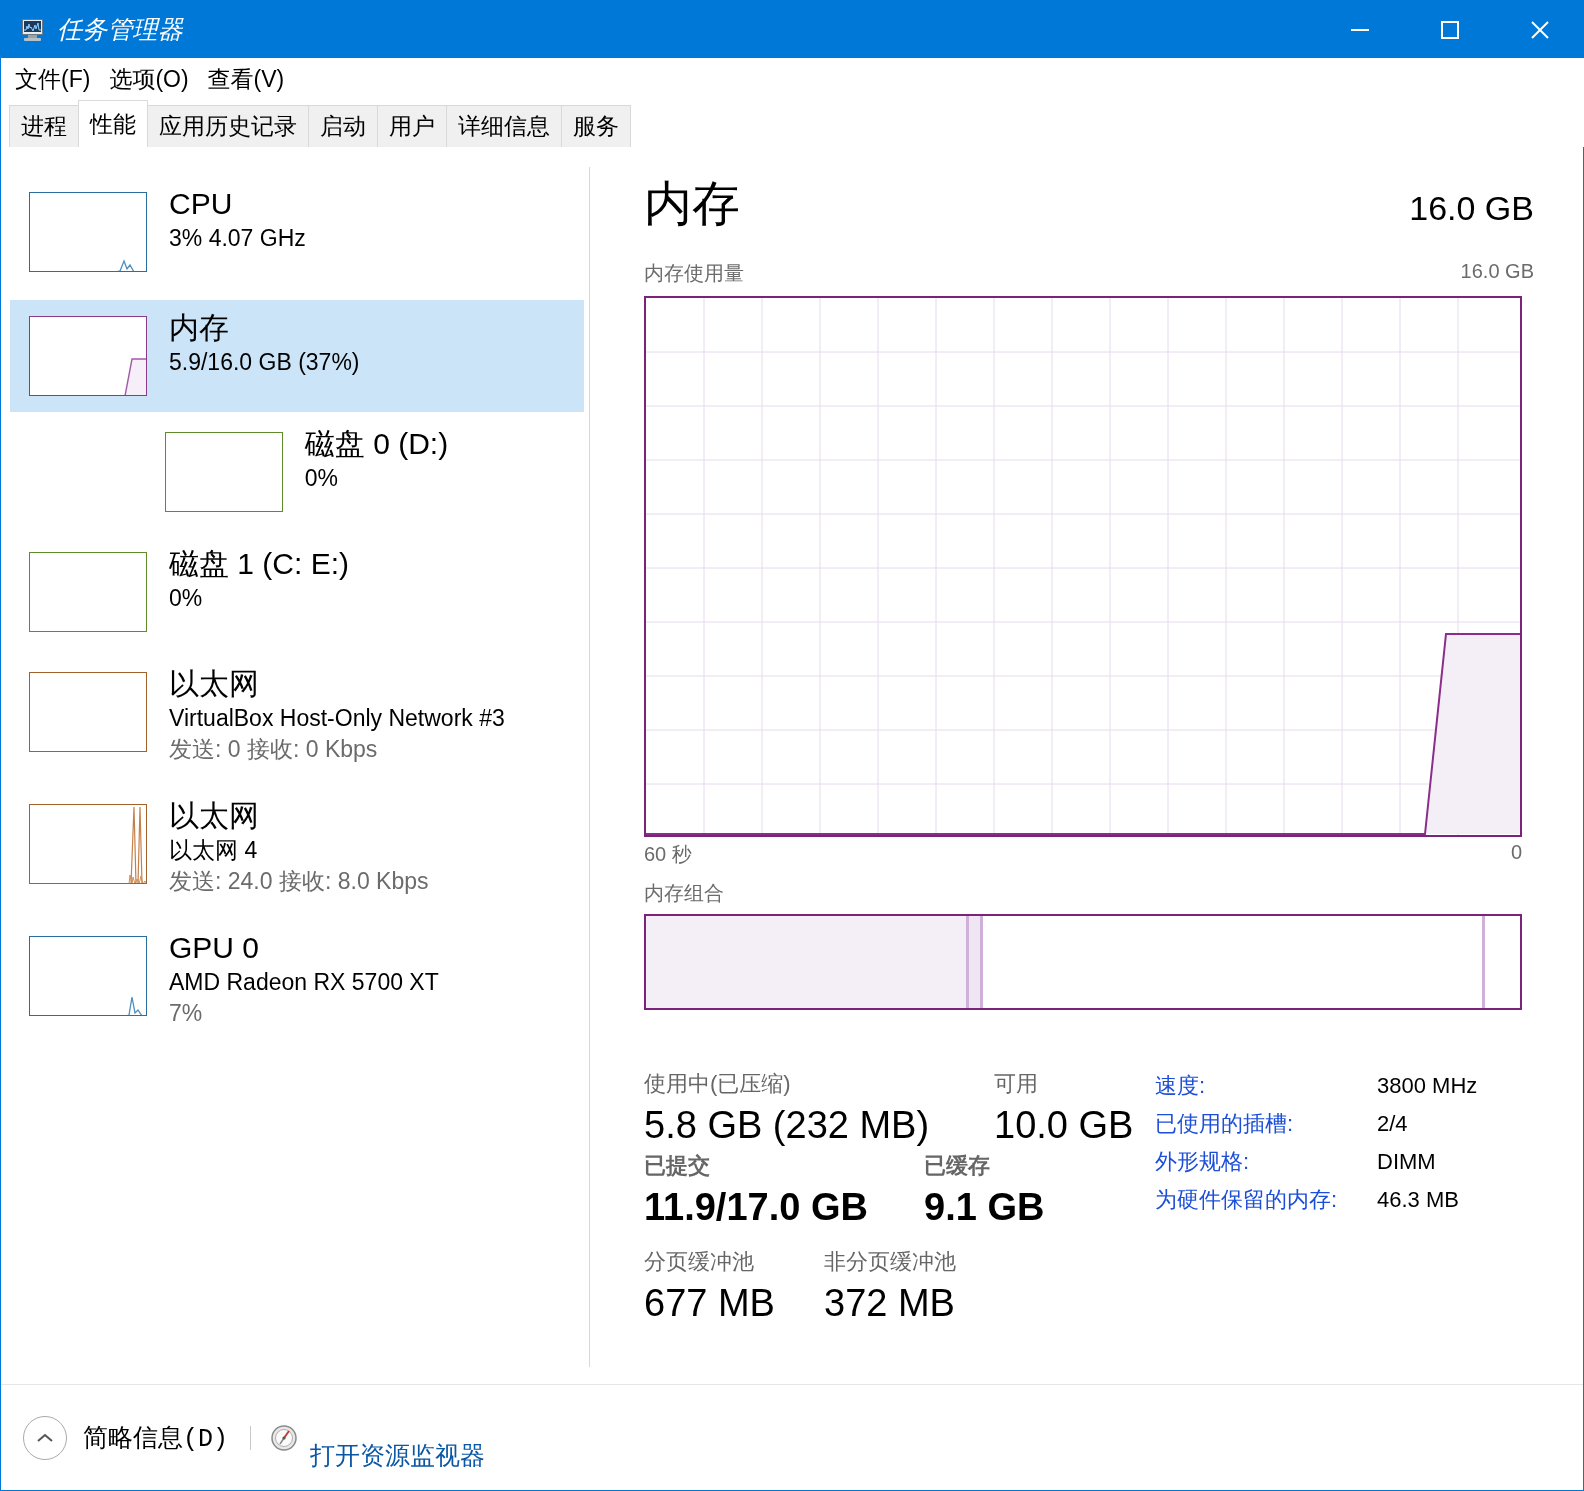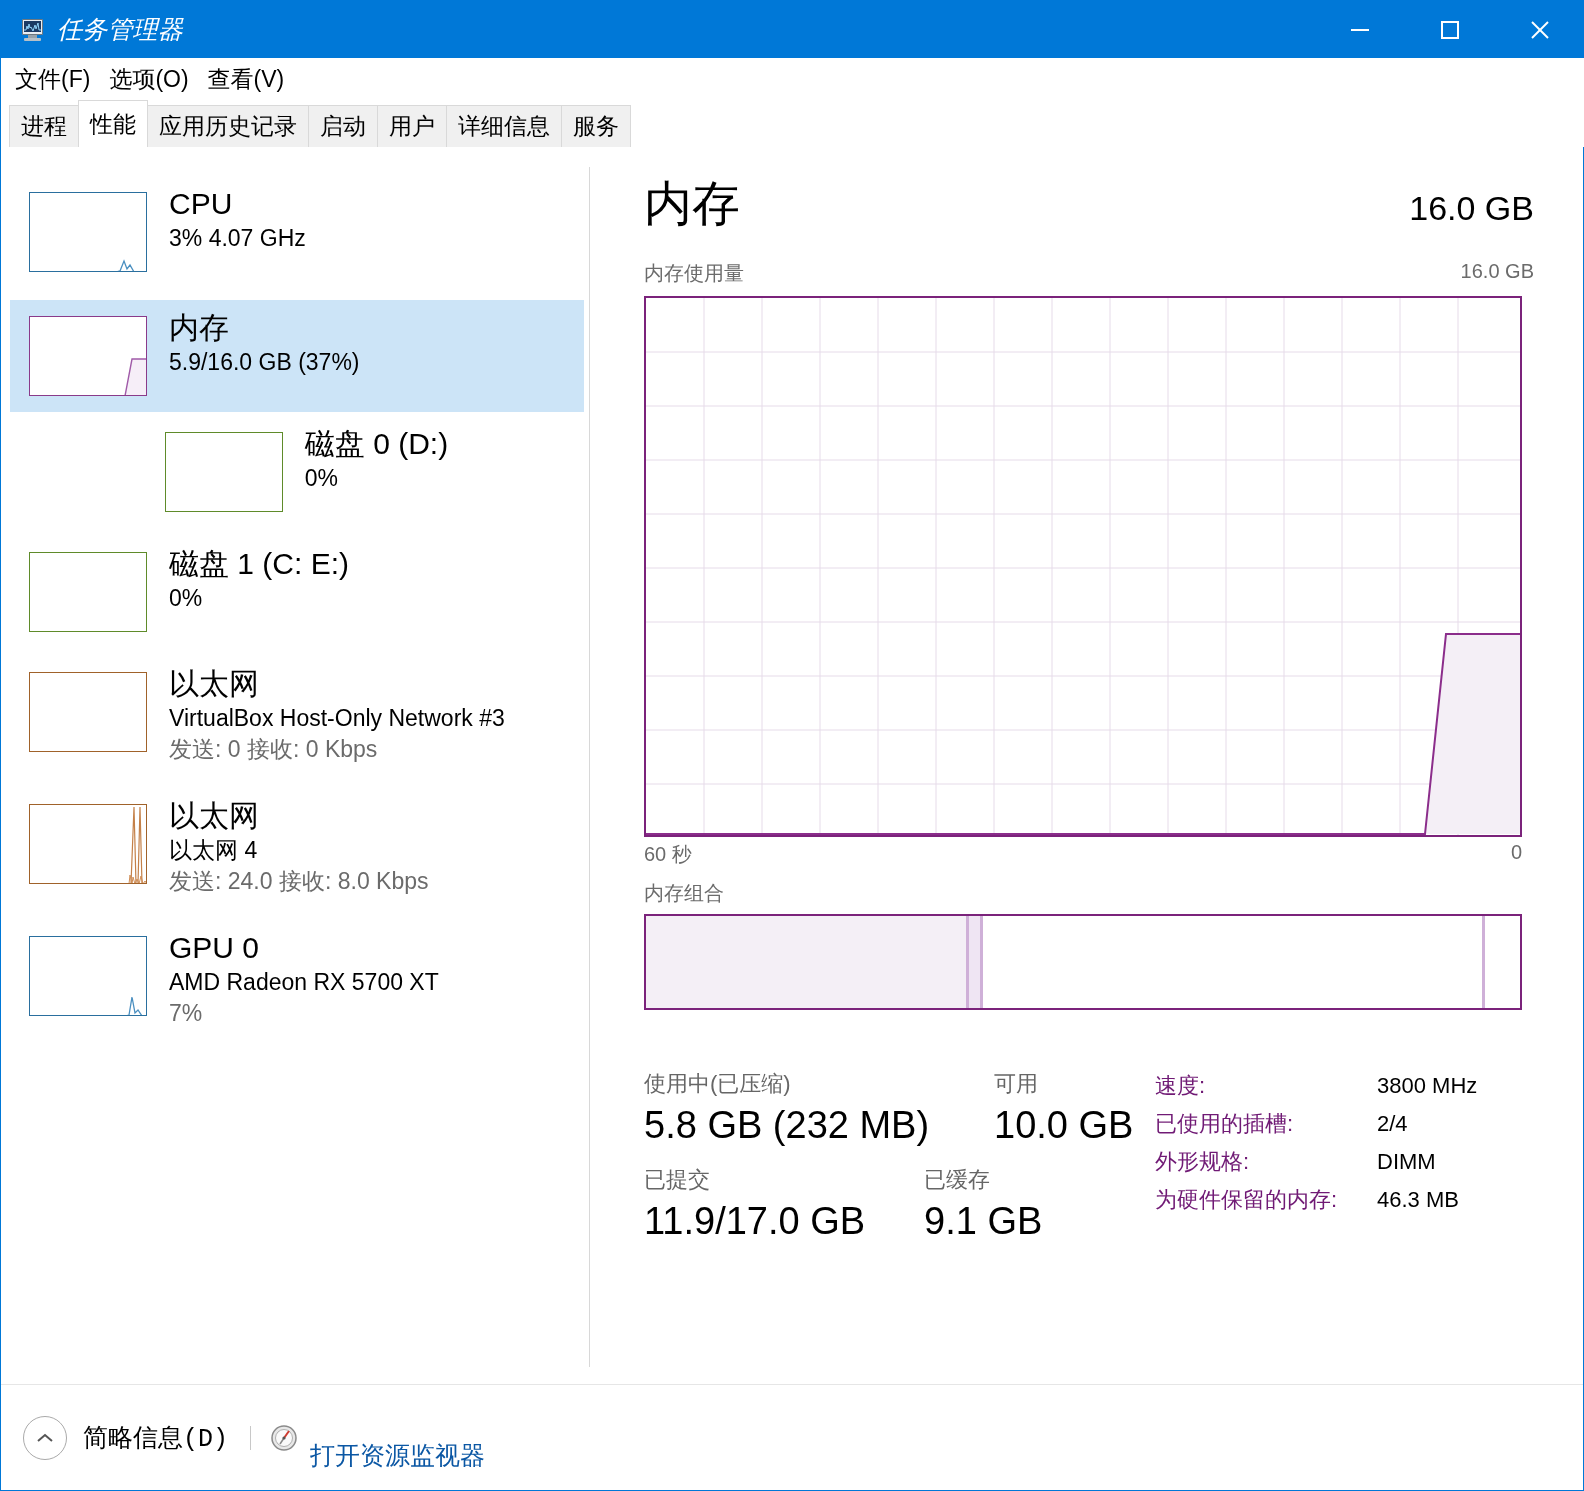--- a/index.html
+++ b/index.html
@@ -336,21 +336,21 @@
     position: absolute;
     left: 565px; top: 920px;
     width: 400px;
   }
   .kv {
     display: flex;
     font-size: 22px;
     line-height: 38px;
   }
   .kv .k {
-    color: #701a75;
+    color: #1d4ed8;
     width: 222px;
     white-space: nowrap;
   }
   .kv .v {
     color: #000000;
     white-space: nowrap;
   }
 
   
   .statusbar {
@@ -617,28 +617,38 @@
         <div class="stat-row">
           <div class="stat-block sg-inuse">
             <div class="stat-label">使用中(已压缩)</div>
             <div class="stat-value">5.8 GB (232 MB)</div>
           </div>
           <div class="stat-block sg-avail">
             <div class="stat-label">可用</div>
             <div class="stat-value">10.0 GB</div>
           </div>
         </div>
-        <div class="stat-row" style="margin-top:14px;">
+        <div class="stat-row" style="font-weight:bold;">
           <div class="stat-block sg-commit">
             <div class="stat-label">已提交</div>
             <div class="stat-value">11.9/17.0 GB</div>
           </div>
           <div class="stat-block sg-cached">
             <div class="stat-label">已缓存</div>
             <div class="stat-value">9.1 GB</div>
+          </div>
+        </div>
+        <div class="stat-row" style="margin-top:14px;">
+          <div class="stat-block sg-paged">
+            <div class="stat-label">分页缓冲池</div>
+            <div class="stat-value">677 MB</div>
+          </div>
+          <div class="stat-block sg-nonpaged">
+            <div class="stat-label">非分页缓冲池</div>
+            <div class="stat-value">372 MB</div>
           </div>
         </div>
       </div>
 
       <div class="stats-right">
         <div class="kv">
           <div class="k">速度:</div>
           <div class="v">3800 MHz</div>
         </div>
         <div class="kv">

